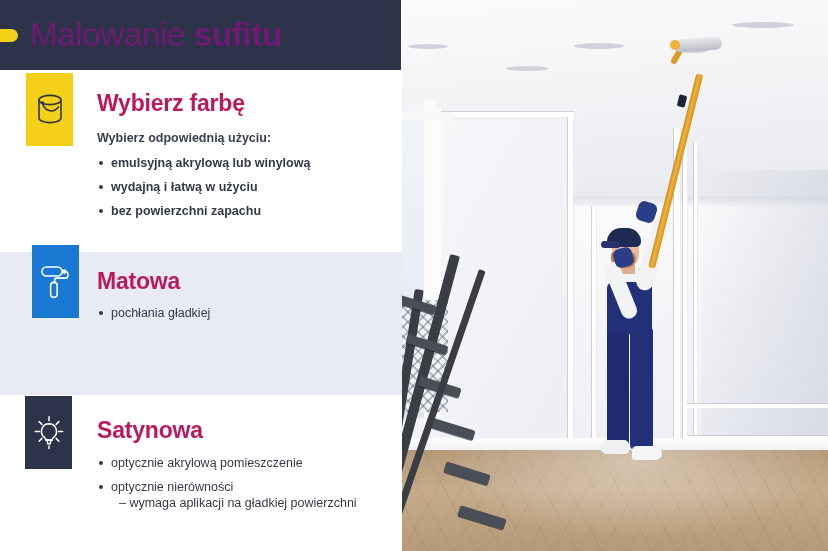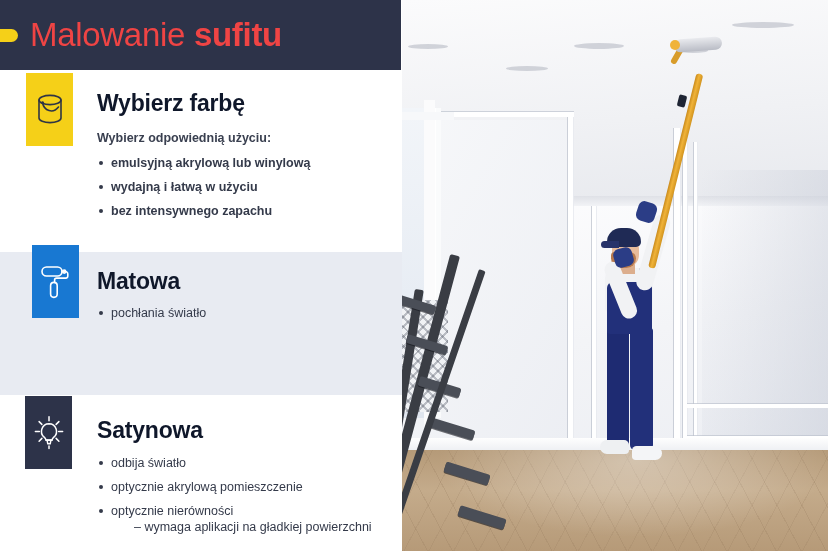--- a/index.html
+++ b/index.html
@@ -39,21 +39,21 @@
     background: #f5d018;
     border-radius: 7px;
     z-index: 7;
   }
   .header-title {
     position: absolute;
     left: 30px;
     top: 12px;
     font-size: 33px;
     line-height: 46px;
-    color: #ef4444;
+    color: #701a75;
     letter-spacing: -0.3px;
     white-space: nowrap;
     z-index: 7;
   }
   .header-title .title-strong { font-weight: 700; }
   .header-title .title-light  { font-weight: 400; }
 
   
   .left-col {
     position: absolute;
@@ -83,21 +83,21 @@
     justify-content: center;
     z-index: 8;
   }
   .badge svg { display: block; }
 
   .sec-heading {
     position: absolute;
     left: 97px;
     font-size: 23px;
     font-weight: 700;
-    color: #0f172a;
+    color: #be185d;
     letter-spacing: -0.2px;
     white-space: nowrap;
   }
   .sec-intro {
     position: absolute;
     left: 97px;
     font-size: 12.5px;
     font-weight: 700;
     color: #3a4050;
     white-space: nowrap;
@@ -415,38 +415,38 @@
             <path d="M8.5 9.5 C10 18 19 21 24.5 14"></path>
             <circle cx="8.6" cy="9.8" r="1.5" fill="#2f3545" stroke="none"></circle>
           </svg>
         </span>
       </div>
       <div class="sec-heading" style="top:90px;">Wybierz farbę</div>
       <div class="sec-intro" style="top:131px;">Wybierz odpowiednią użyciu:</div>
       <ul class="bullets" style="top:155px;font-weight:bold;">
         <li><span class="dot"></span><span>emulsyjną akrylową lub winylową</span></li>
         <li><span class="dot"></span><span>wydajną i łatwą w użyciu</span></li>
-        <li><span class="dot"></span><span>bez intensywnego zapachu</span></li>
+        <li><span class="dot"></span><span>bez powierzchni zapachu</span></li>
       </ul>
     </div>
 
     <div class="section">
       <div class="badge" style="left:32px;top:245px;background:#1878d2;">
         <span>
           <svg width="31" height="40" viewBox="0 0 31 40" fill="none" stroke="#ffffff" stroke-width="1.6" stroke-linecap="round" stroke-linejoin="round">
             <rect x="2" y="5" width="20" height="9" rx="4.5"></rect>
             <path d="M22 9.5 h3.4 a2.4 2.4 0 0 1 2.4 2.4 v2.2 a2 2 0 0 1 -2 2 h-9.2 a2 2 0 0 0 -2 2 v2.4"></path>
             <circle cx="24.2" cy="9.6" r="1.5"></circle>
             <rect x="10.6" y="20.4" width="6.6" height="15" rx="3.3"></rect>
           </svg>
         </span>
       </div>
       <div class="sec-heading" style="top:268px;">Matowa</div>
       <ul class="bullets" style="top:305px;">
-        <li><span class="dot"></span><span>pochłania światło</span></li>
+        <li><span class="dot"></span><span>pochłania gładkiej</span></li>
       </ul>
     </div>
 
     <div class="section">
       <div class="badge" style="left:25px;top:396px;background:#2d3349;">
         <span>
           <svg width="34" height="36" viewBox="0 0 34 36" fill="none" stroke="#ffffff" stroke-width="1.5" stroke-linecap="round" stroke-linejoin="round">
             <path d="M17 8.8 a7.6 7.6 0 0 1 4.6 13.6 c-1 0.8 -1.4 1.6 -1.5 2.6 h-6.2 c-0.1 -1 -0.5 -1.8 -1.5 -2.6 A7.6 7.6 0 0 1 17 8.8 Z"></path>
             <path d="M14 25.2 h6"></path>
             <path d="M15.1 25.2 l0.7 3.6 h2.4 l0.7 -3.6"></path>
@@ -456,20 +456,19 @@
             <path d="M26.6 16.4 h4"></path>
             <path d="M7.1 6.6 l2.8 2.8"></path>
             <path d="M24.1 23.4 l2.8 2.8"></path>
             <path d="M26.9 6.6 l-2.8 2.8"></path>
             <path d="M9.9 23.4 l-2.8 2.8"></path>
           </svg>
         </span>
       </div>
       <div class="sec-heading" style="top:417px;">Satynowa</div>
       <ul class="bullets" style="top:455px;">
-        <li><span class="dot"></span><span>odbija światło</span></li>
         <li><span class="dot"></span><span>optycznie akrylową pomieszczenie</span></li>
-        <li><span class="dot"></span><span>optycznie nierówności</span><span class="cont" style="padding-left:8px;margin-left:15px;">– wymaga aplikacji na gładkiej powierzchni</span></li>
+        <li><span class="dot"></span><span>optycznie nierówności</span><span class="cont" style="padding-left:8px;">– wymaga aplikacji na gładkiej powierzchni</span></li>
       </ul>
     </div>
 
   </div>
 </div>
 
 </body></html>

